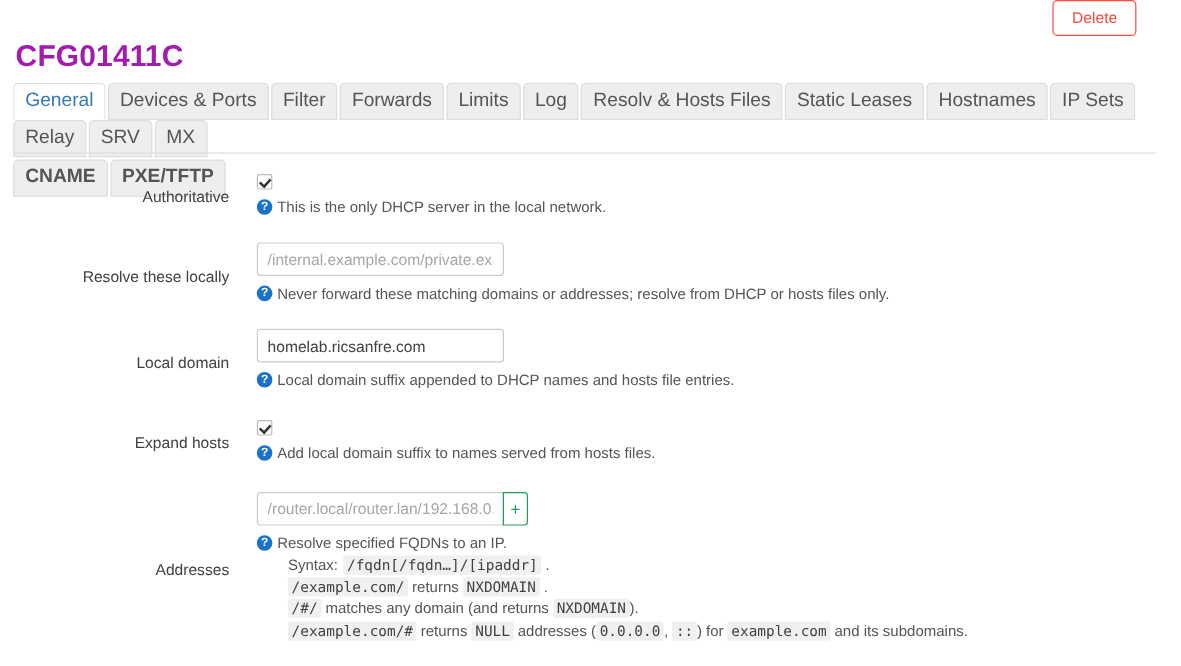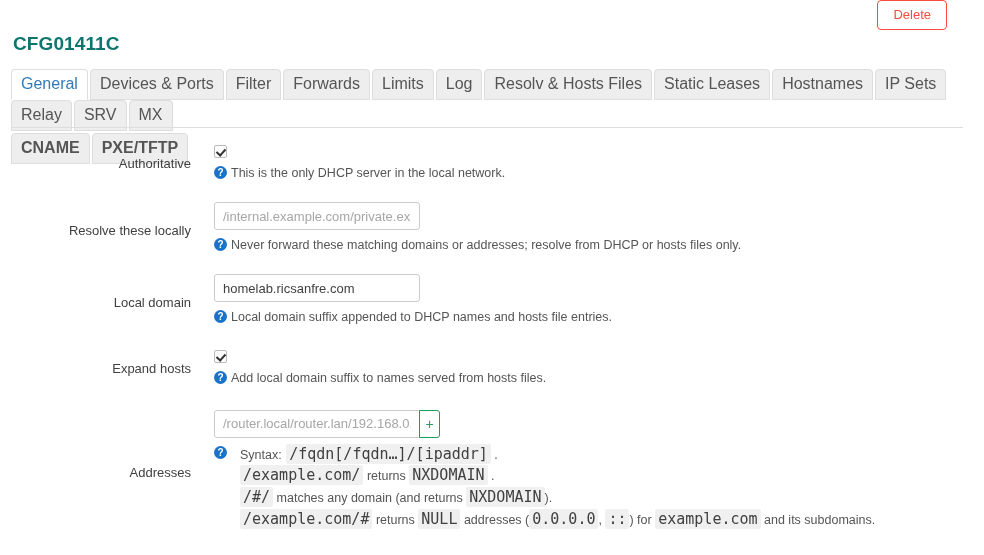--- a/index.html
+++ b/index.html
@@ -47,23 +47,23 @@
     padding: 7px 15px 8px 15px;
     cursor: pointer;
     white-space: nowrap;
   }
 
   
   .page-title {
     position: absolute;
     top: 33px;
     left: 13px;
-    font-size: 19px;
+    font-size: 25px;
     font-weight: bold;
-    color: #0f766e;
+    color: #a21caf;
     letter-spacing: 0.1px;
     margin: 0;
   }
 
   
   .tabs-wrap {
     position: absolute;
     top: 68px;
     left: 11px;
     width: 952px;
@@ -242,21 +242,21 @@
     flex: 1;
   }
   .help-line {
     display: block;
   }
   .help-sub {
     padding-left: 9px;
   }
   code {
     font-family: "DejaVu Sans Mono", monospace;
-    font-size: 15px;
+    font-size: 12px;
     background: #f0f0f0;
     color: #404040;
     padding: 1px 3px;
     border-radius: 2px;
     white-space: nowrap;
   }
   .sp-r { margin-right: 1px; }
 </style>
 </head>
 <body>
@@ -341,20 +341,21 @@
     <div class="field-row" style="margin-top:22px">
       <div class="field-label">Addresses</div>
       <div class="field-control">
         <div class="input-group">
           <input class="txt" type="text" placeholder="/router.local/router.lan/192.168.0.1" style="">
           <button class="btn-add">+</button>
         </div>
         <div class="help">
           <span class="help-icon">?</span>
           <span class="help-body">
+            <span class="help-line">Resolve specified FQDNs to an IP.</span>
             <span class="help-line help-sub"><span class="sp-r">Syntax:</span> <code>/fqdn[/fqdn…]/[ipaddr]</code> <span>.</span></span>
             <span class="help-line help-sub"><code>/example.com/</code> <span>returns</span> <code>NXDOMAIN</code> <span>.</span></span>
             <span class="help-line help-sub"><code>/#/</code> <span>matches any domain (and returns</span> <code>NXDOMAIN</code><span>).</span></span>
             <span class="help-line help-sub"><code>/example.com/#</code> <span>returns</span> <code>NULL</code> <span>addresses (</span><code>0.0.0.0</code><span>,</span> <code>::</code><span>) for</span> <code>example.com</code> <span>and its subdomains.</span></span>
           </span>
         </div>
       </div>
     </div>
 
   </div>

